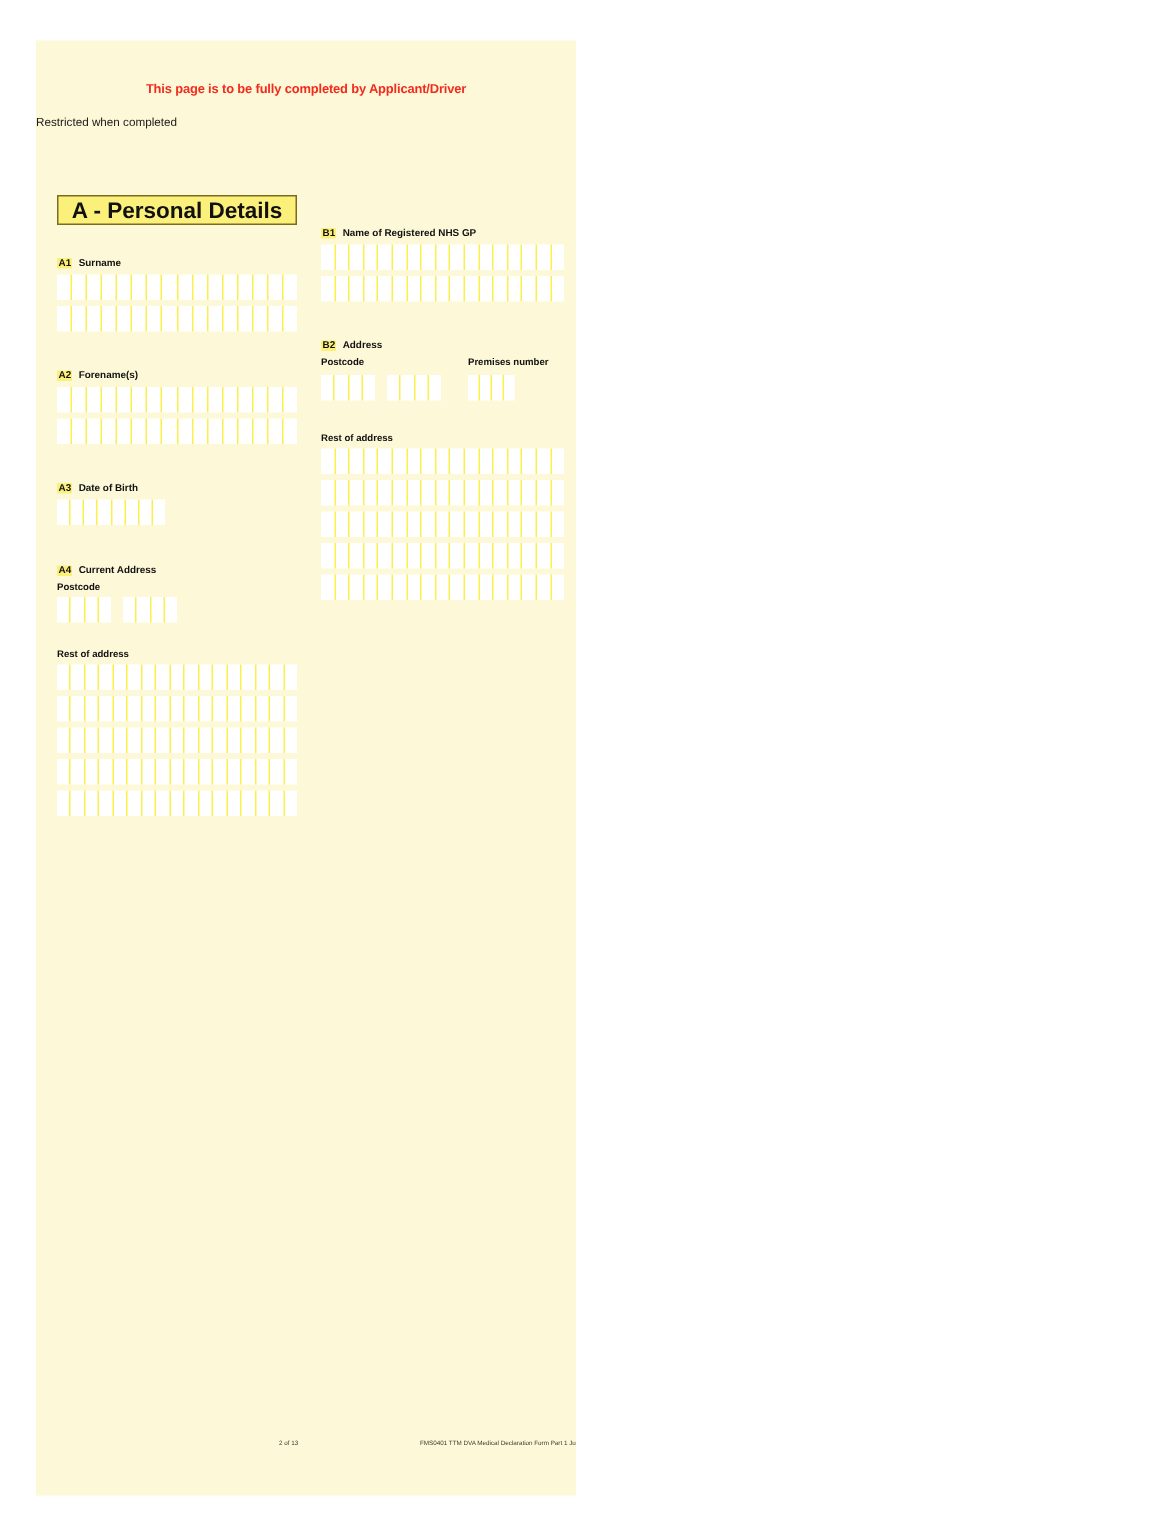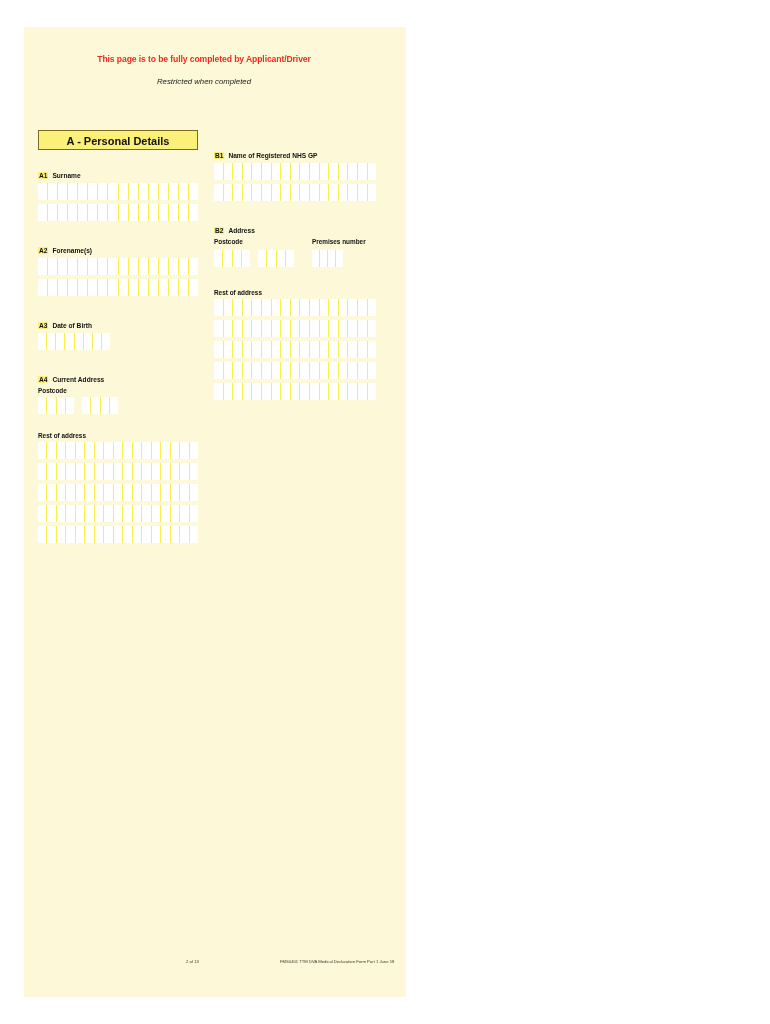--- a/index.html
+++ b/index.html
@@ -7,41 +7,40 @@
   body{
     width:770px;height:1024px;background:#ffffff;
     font-family:"Liberation Sans", sans-serif;
     -webkit-font-smoothing:antialiased;
   }
   #page{
     position:absolute;left:24px;top:27px;
     width:360px;height:970px;
     background:#FDF8D7;
     overflow:hidden;
-    padding-left:22px;
   }
   .hdr-red{
     position:absolute;left:0;top:27px;width:360px;
     text-align:center;color:#F22B1E;
     font-size:8.6px;font-weight:bold;letter-spacing:-0.1px;
   }
   .hdr-red .em{font-weight:bold;}
   .hdr-sub{
     position:absolute;left:0;top:50px;width:360px;
-    text-align:center;color:#1a1a1a;
-    font-style:italic;font-size:7.8px;
+    text-align:left;color:#1a1a1a;
+    font-size:7.8px;
   }
   .col{position:absolute;top:103px;}
   .col-a{left:14px;width:160px;}
   .col-b{left:190px;width:162px;}
 
   .sect-hdr{
     background:#FBF07A;border:1px solid #7A6B1E;
     height:20px;line-height:20px;text-align:center;
-    font-size:11px;font-weight:bold;color:#111;
+    font-size:15px;font-weight:bold;color:#111;
     box-sizing:border-box;
   }
   .col-b .sect-hdr{width:162px;}
 
   .fieldgrp{position:relative;}
   .flabel{
     font-size:6.6px;color:#111;font-weight:bold;
     margin-bottom:4px;white-space:nowrap;
   }
   .flabel .num{

